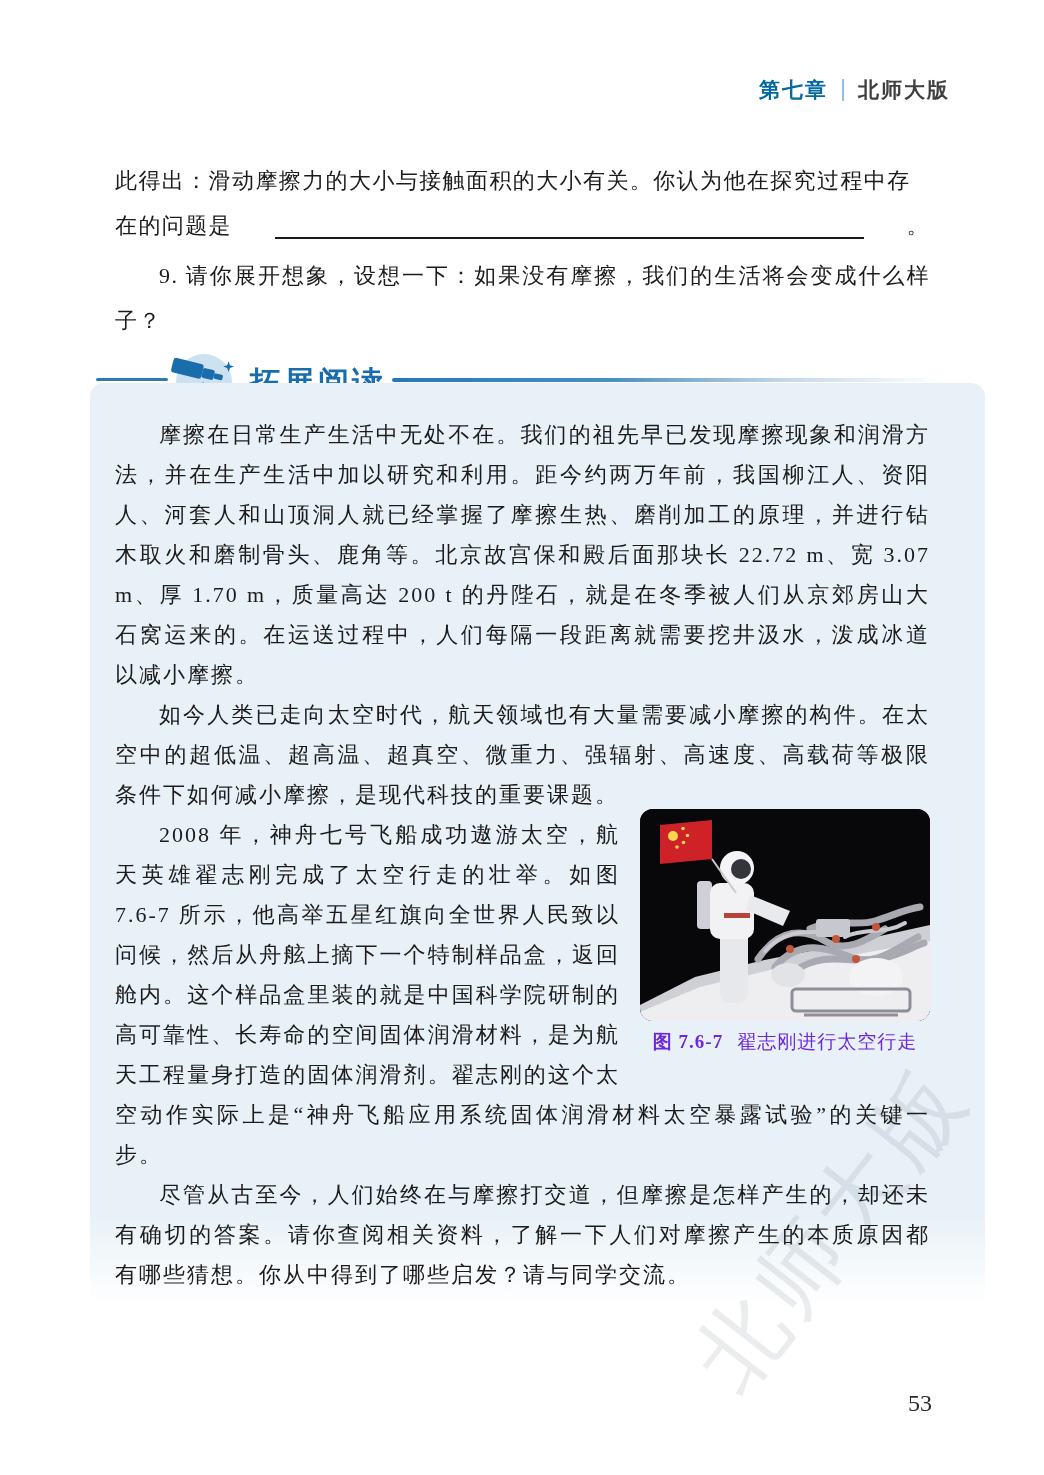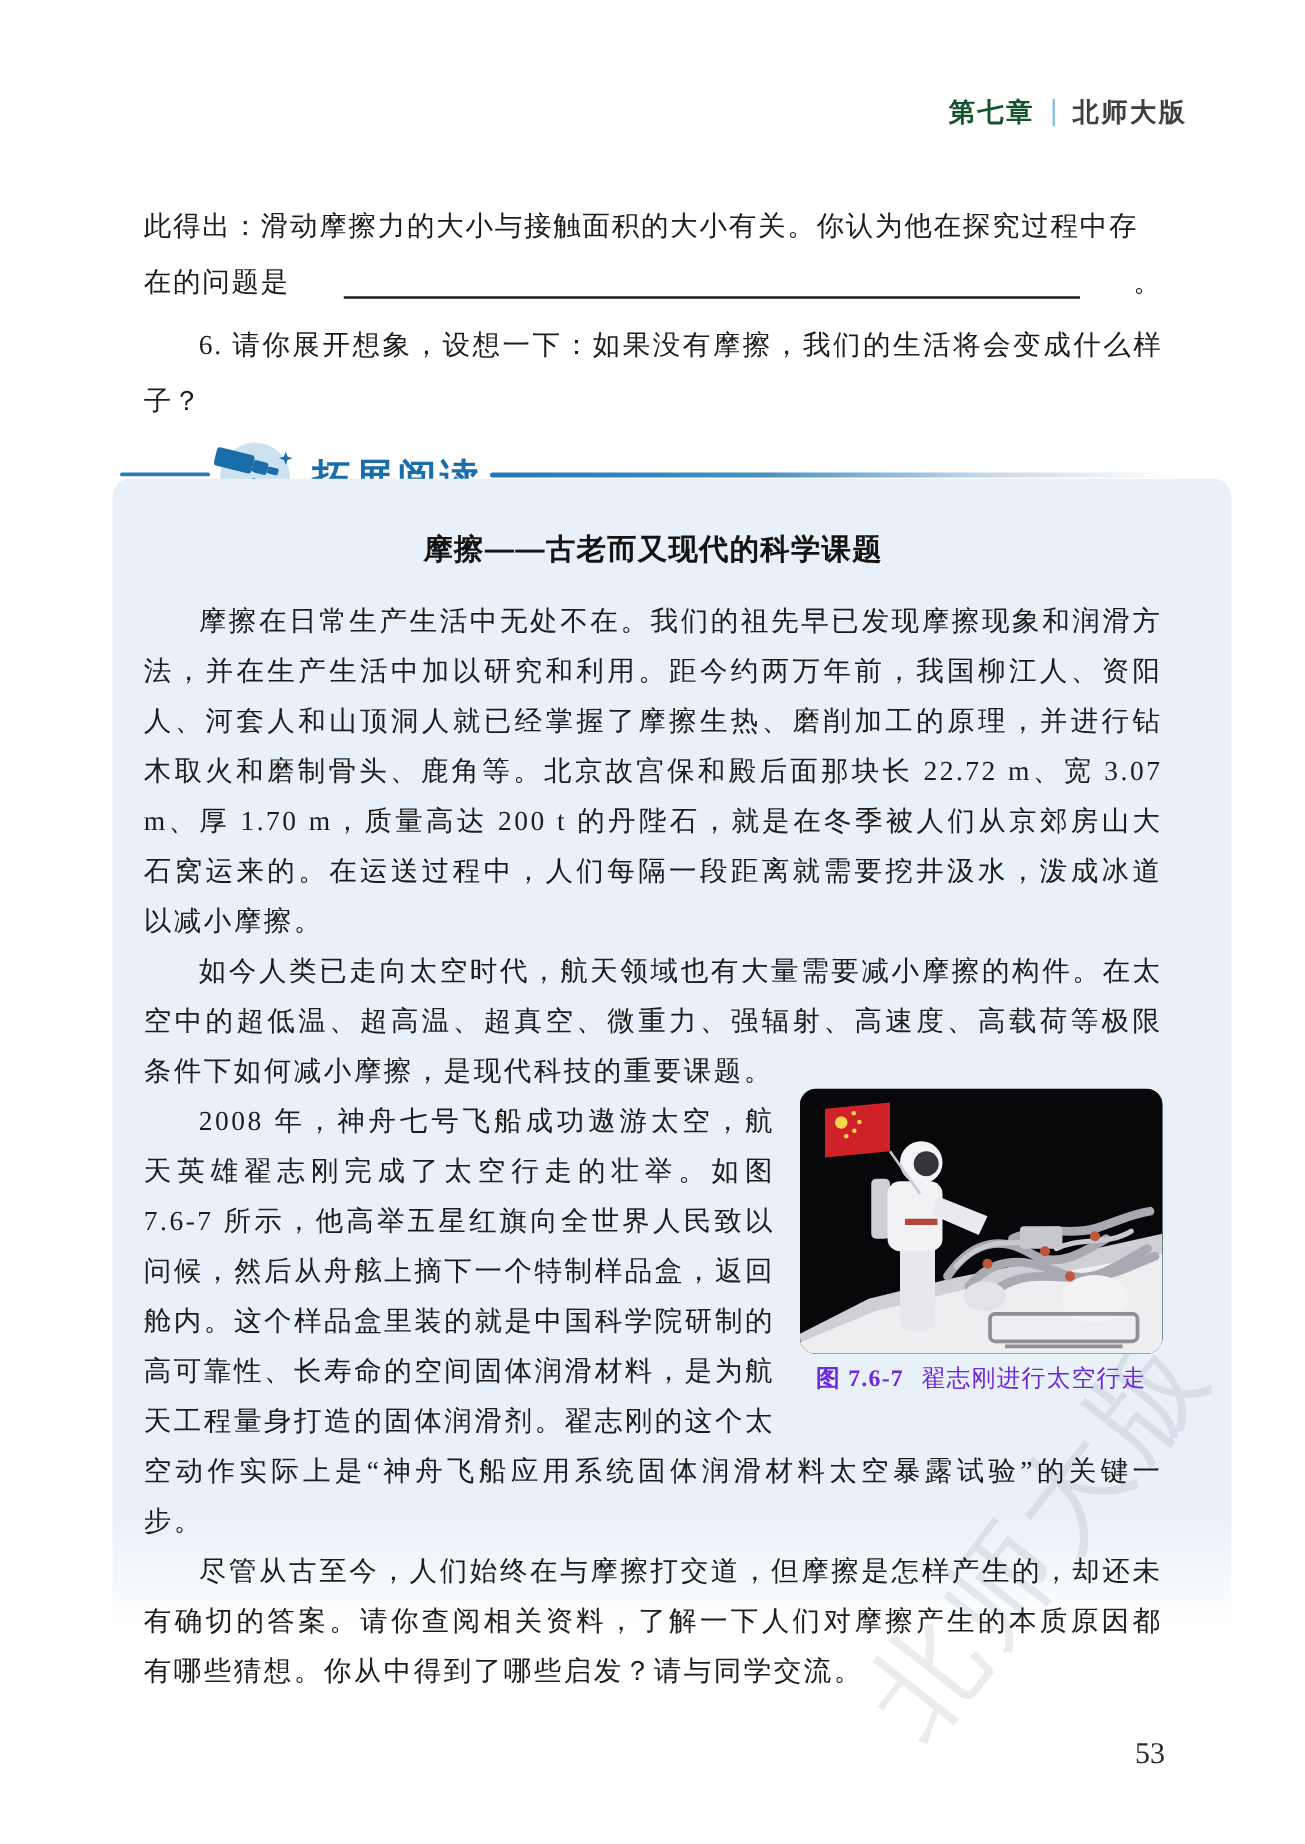--- a/index.html
+++ b/index.html
@@ -11,21 +11,21 @@
     font-family:"Liberation Serif","DejaVu Serif",serif;
     color:#1c1c1c;
   }
   
   .running-head{
     position:absolute;top:76px;right:94px;
     display:flex;align-items:center;gap:14px;
     font-family:"Liberation Sans","DejaVu Sans",sans-serif;
     font-weight:bold;font-size:21px;
   }
-  .running-head .chapter{color:#14532d;letter-spacing:2px;text-align:right;}
+  .running-head .chapter{color:#0369a1;letter-spacing:2px;text-align:right;}
   .running-head .vbar{width:2px;height:22px;background:#8fc0e2;}
   .running-head .section{color:#3f3f41;letter-spacing:2px;}
 
   
   .intro{
     position:absolute;left:115px;top:158px;width:815px;
     font-size:22px;line-height:45px;letter-spacing:1.4px;
   }
   .intro .l1{white-space:nowrap;}
   .intro .l2{display:flex;align-items:baseline;gap:41px;}
@@ -117,21 +117,21 @@
     <span class="section">北师大版</span>
   </div>
 
   <div class="intro">
     <div class="l1">此得出：滑动摩擦力的大小与接触面积的大小有关。你认为他在探究过程中存</div>
     <div class="l2">
       <span>在的问题是</span>
       <span class="blank"></span>
       <span>。</span>
     </div>
-    <div class="question">6. 请你展开想象，设想一下：如果没有摩擦，我们的生活将会变成什么样子？</div>
+    <div class="question">9. 请你展开想象，设想一下：如果没有摩擦，我们的生活将会变成什么样子？</div>
   </div>
 
   <div class="banner-line-left"></div>
   <div class="banner-icon">
     <svg viewBox="0 0 76 76" aria-hidden="true">
       <circle cx="38" cy="34" r="28" fill="#cde2f1"></circle>
       <g transform="rotate(14 38 26)" fill="#1a6dab">
         <rect x="5" y="17" width="31" height="15" rx="3"></rect>
         <rect x="36" y="20" width="12" height="10" rx="2"></rect>
         <rect x="48" y="22.5" width="9" height="5.5" rx="1.5"></rect>
@@ -145,21 +145,20 @@
     </svg>
   </div>
   <div class="banner-label">拓展阅读</div>
   <div class="banner-line-right"></div>
 
   <div class="panel-bg"></div>
 
   <div class="watermark">北师大版</div>
 
   <div class="reading">
-    <div class="rtitle">摩擦——古老而又现代的科学课题</div>
 
     <p class="para">摩擦在日常生产生活中无处不在。我们的祖先早已发现摩擦现象和润滑方法，并在生产生活中加以研究和利用。距今约两万年前，我国柳江人、资阳人、河套人和山顶洞人就已经掌握了摩擦生热、磨削加工的原理，并进行钻木取火和磨制骨头、鹿角等。北京故宫保和殿后面那块长 22.72 m、宽 3.07 m、厚 1.70 m，质量高达 200 t 的丹陛石，就是在冬季被人们从京郊房山大石窝运来的。在运送过程中，人们每隔一段距离就需要挖井汲水，泼成冰道以减小摩擦。</p>
     <p class="para">如今人类已走向太空时代，航天领域也有大量需要减小摩擦的构件。在太空中的超低温、超高温、超真空、微重力、强辐射、高速度、高载荷等极限条件下如何减小摩擦，是现代科技的重要课题。</p>
 
     <p class="para">
       <span class="fig-float">
         <span class="photo-frame">
           <svg viewBox="0 0 290 212" aria-hidden="true">
             <rect width="290" height="212" fill="#08080b"></rect>
 

